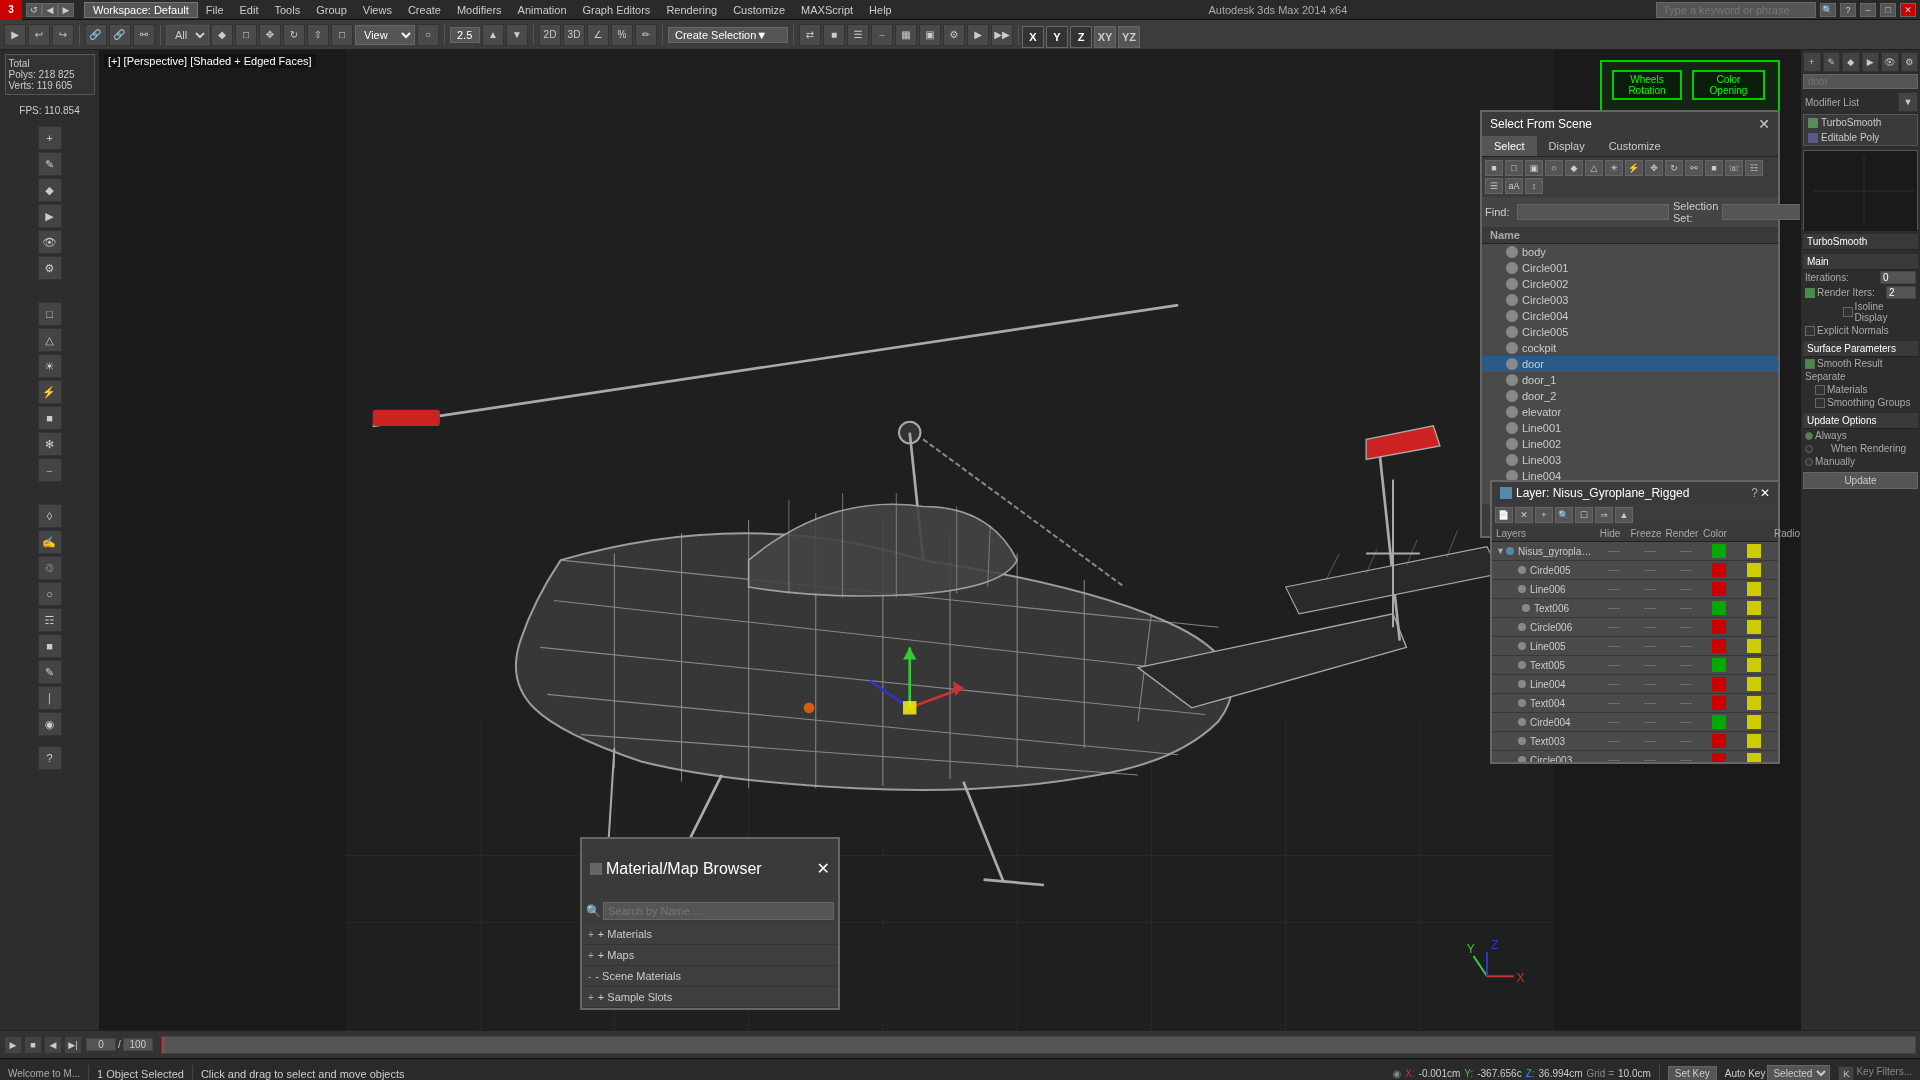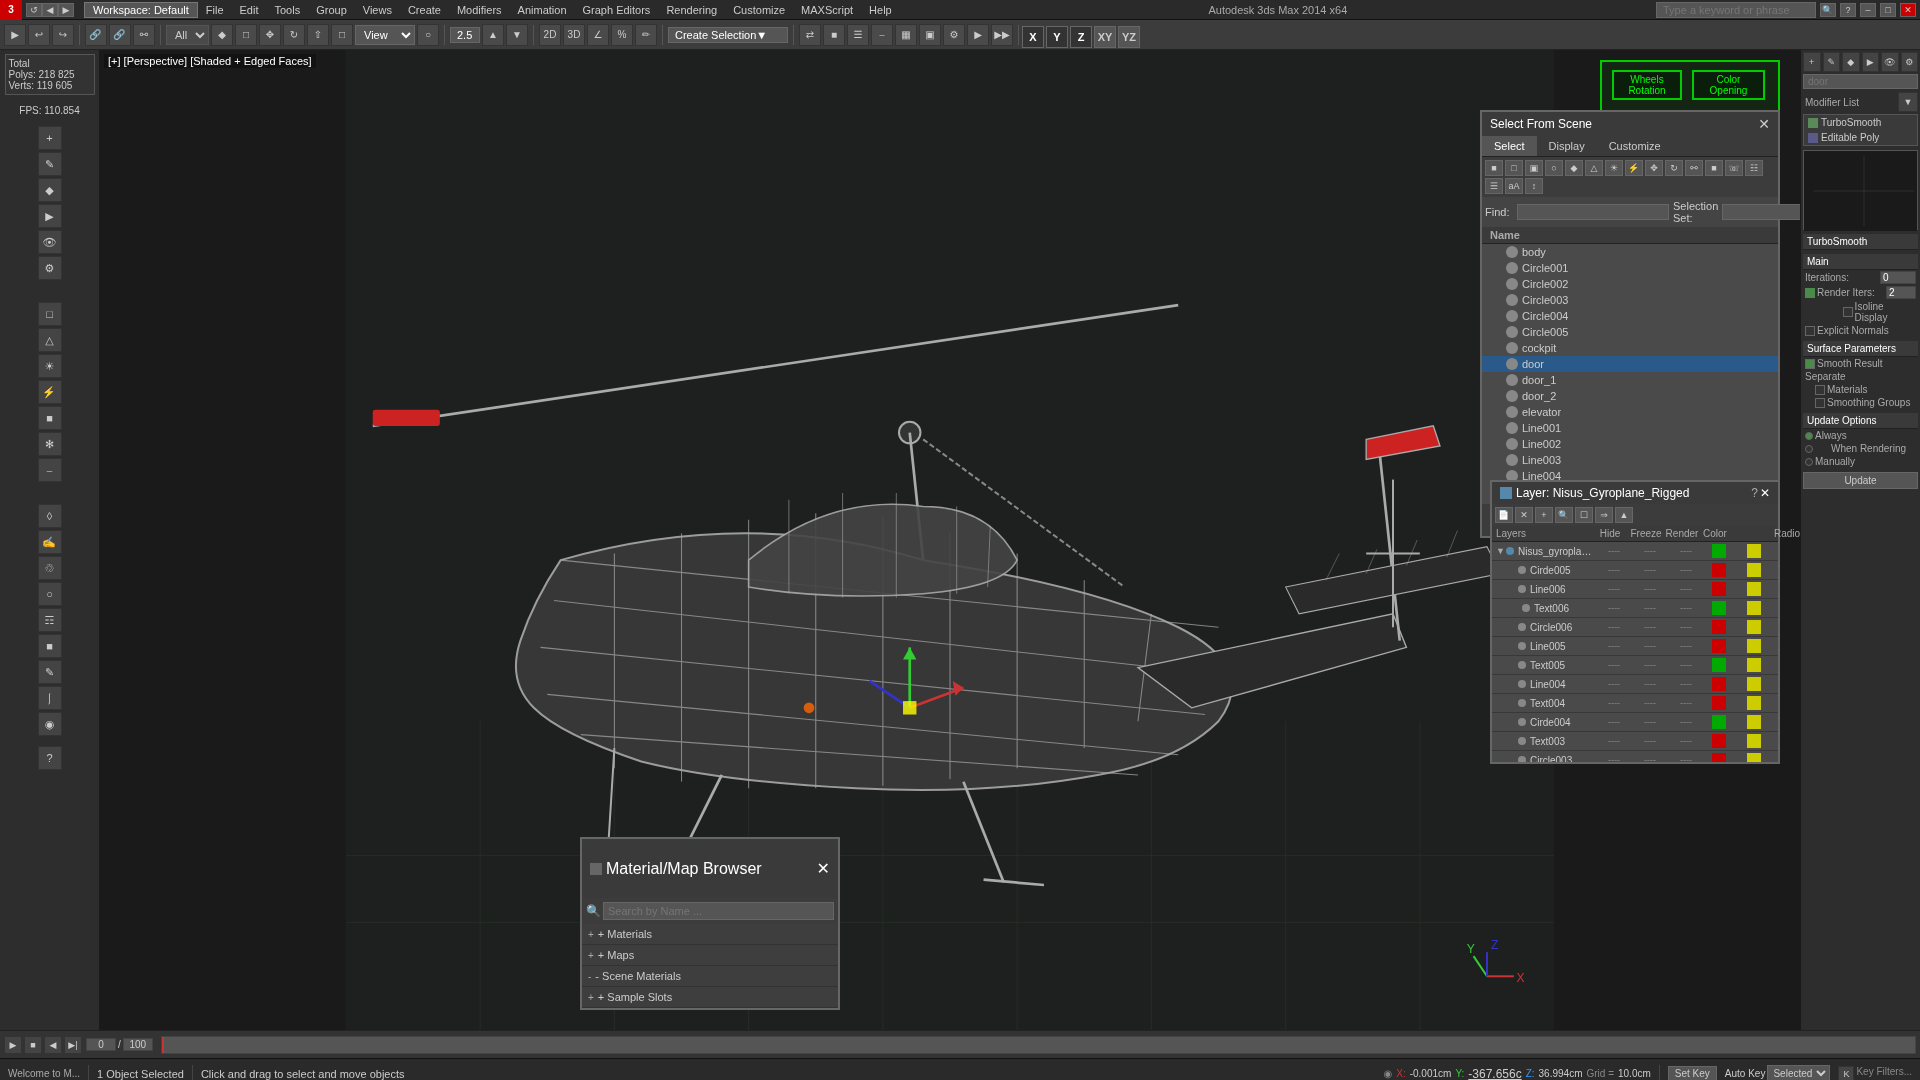--- a/index.html
+++ b/index.html
@@ -898,21 +898,21 @@
   <span class="sb-item">1 Object Selected</span>
   <div class="sb-sep"></div>
   <span class="sb-item">Click and drag to select and move objects</span>
   <div style="flex:1;"></div>
 
   <div style="display:flex;align-items:center;gap:4px;">
     <span style="color:#888;font-size:10px;">◉</span>
     <span style="color:#cc3333;font-size:10px;">X:</span>
     <span style="color:#ccc;font-size:10px;">-0.001cm</span>
     <span style="color:#33cc33;font-size:10px;">Y:</span>
-    <span style="color:#ccc;font-size:12px;text-decoration:underline;">-367.656c</span>
+    <span style="color:#ccc;font-size:10px;">-367.656c</span>
     <span style="color:#3399ff;font-size:10px;">Z:</span>
     <span style="color:#ccc;font-size:10px;">36.994cm</span>
     <span style="color:#888;font-size:10px;">Grid =</span>
     <span style="color:#ccc;font-size:10px;">10.0cm</span>
   </div>
   <div class="sb-sep"></div>
   <button style="background:#555;border:1px solid #666;color:#ccc;font-size:10px;padding:1px 6px;cursor:pointer;">Set Key</button>
   <div style="display:flex;align-items:center;gap:2px;">
     <span style="color:#ccc;font-size:10px;">Auto Key</span>
     <select style="background:#555;border:1px solid #666;color:#ccc;font-size:10px;padding:1px;">

